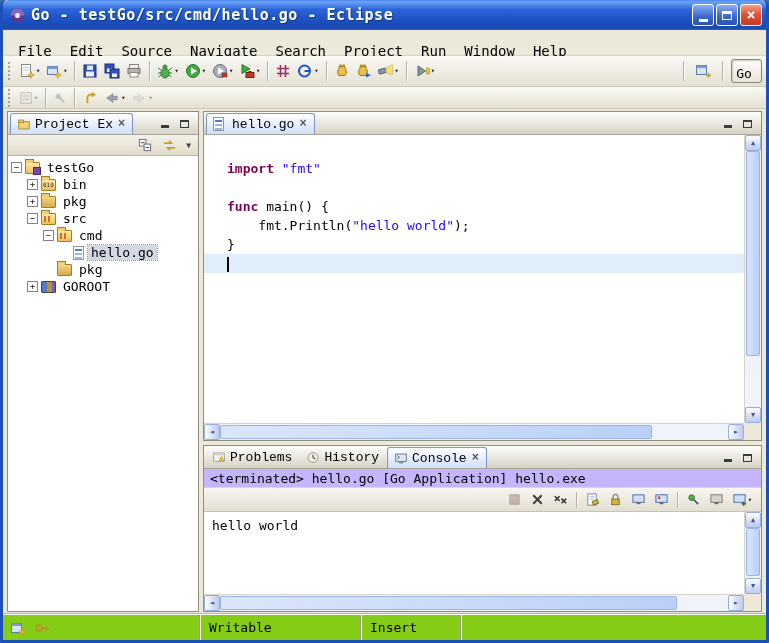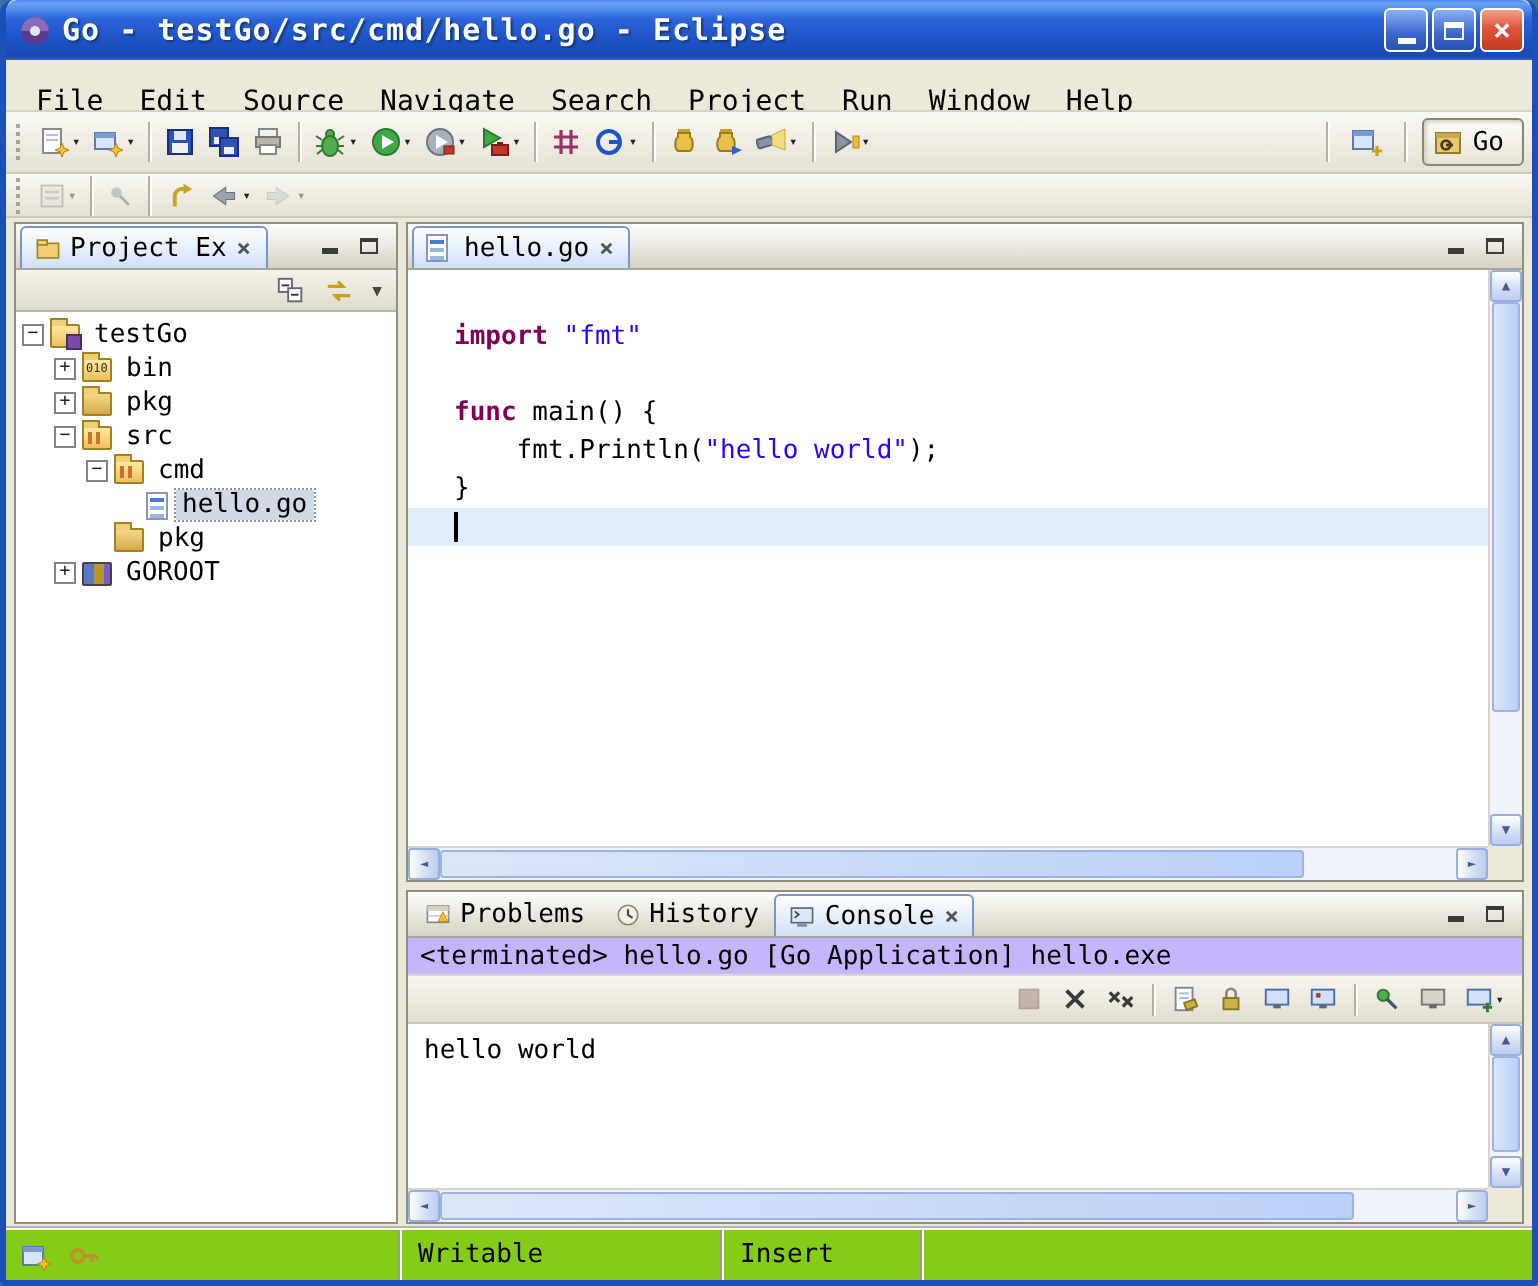--- a/index.html
+++ b/index.html
@@ -36,32 +36,32 @@
   .grip { width:4px; height:18px; border-left:2px dotted #a8a494; margin:0 4px 0 1px; }
   .tsep { width:1px; height:20px; background:#b4b0a2; box-shadow:1px 0 0 #fff; margin:0 4px; }
   .tbtn { display:inline-flex; align-items:center; height:24px; padding:0 2px; border:1px solid transparent;
     border-radius:2px; }
   .tb2 .tbtn { height:19px; }
   .dd { font-size:7px; color:#222; margin-left:1px; }
   .dis { opacity:.45; filter:grayscale(60%); }
   .persp-area { margin-left:auto; display:flex; align-items:center; gap:4px; }
   .persp-toggle { display:flex; align-items:center; gap:4px; padding:2px 9px 2px 4px; height:24px;
     border:1px solid #8a867a; border-radius:3px; background:linear-gradient(#fdfdfb,#e8e4d6);
-    box-shadow:inset 1px 1px 2px #cfcaba; }
+    box-shadow:inset 1px 1px 2px #cfcaba;flex-direction:column; }
 
   
   .workbench { flex:1; display:flex; gap:4px; padding:2px 4px; background:#ece9d8; min-height:0; }
   .panel { display:flex; flex-direction:column; border:1px solid #918d80; background:#fff; min-height:0; }
   .explorer-panel { width:192px; flex:0 0 192px; }
   .right-col { flex:1; display:flex; flex-direction:column; gap:4px; min-width:0; }
   .editor-panel { height:330px; flex:0 0 330px; }
   .console-panel { flex:1; }
 
-  .tabbar { height:23px; flex:0 0 23px; display:flex; align-items:center; gap:2px; padding:1px 2px 0 2px;
-    background:linear-gradient(180deg,#fefefc,#d6d2c4); border-bottom:1px solid #a8a498; }
+  .tabbar { height:23px; flex:0 0 23px; display:flex; align-items:flex-end; gap:2px; padding:1px 2px 0 2px;
+    background:linear-gradient(180deg,#fefefc,#d6d2c4); border-bottom:1px solid #a8a498;font-family:Liberation Mono, monospace; }
   .tab { display:flex; align-items:center; gap:4px; padding:2px 6px; height:21px; white-space:nowrap; }
   .tab.active { background:linear-gradient(180deg,#ffffff,#cfe0f8); border:1px solid #7a96c8; border-bottom:none;
     border-radius:3px 3px 0 0; }
   .tab-close { color:#555; font-weight:bold; font-size:12px; padding:0 1px; line-height:1; }
   .pbtns { margin-left:auto; display:flex; align-items:center; gap:3px; padding:0 3px 4px 0; }
   .pbtn { width:17px; height:14px; display:flex; align-items:flex-end; justify-content:center; }
   .pbtn .bmin { width:8px; height:3px; background:#3a3a3a; margin-bottom:2px; }
   .pbtn .bmax { width:9px; height:8px; border:1px solid #3a3a3a; border-top:2px solid #3a3a3a; margin-bottom:2px; }
 
   

